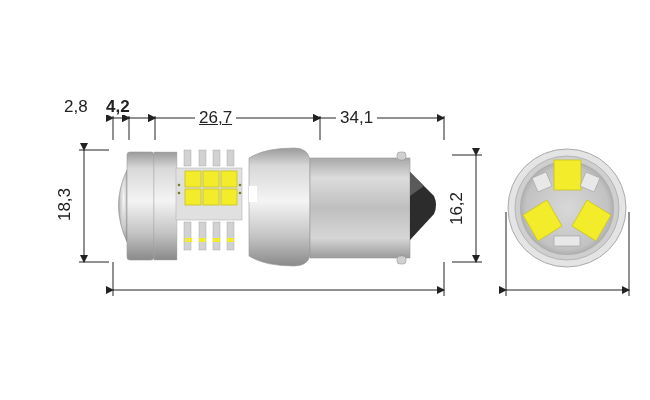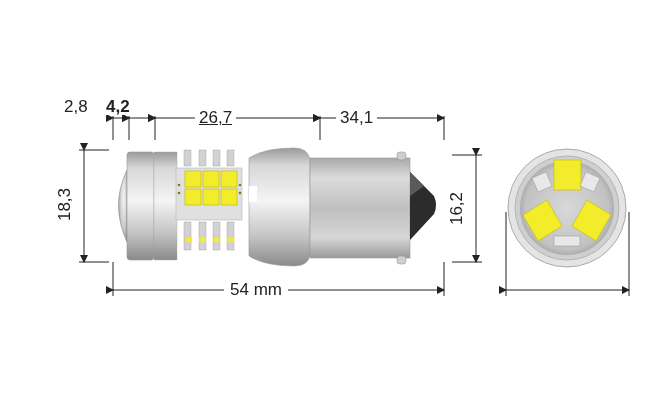--- a/index.html
+++ b/index.html
@@ -141,14 +141,13 @@
       <line x1="482" y1="290" x2="605" y2="290" marker-start="url(#arrow)" marker-end="url(#arrow)"></line>
     </g>
   </svg>
 
   <span class="lbl" style="left:64px;top:98px;">2,8</span>
   <span class="lbl" style="left:106px;top:98px;font-weight:bold;">4,2</span>
   <span class="lbl" style="left:195px;top:109px;padding:0 4px;text-decoration:underline;">26,7</span>
   <span class="lbl" style="left:336px;top:109px;padding:0 4px;">34,1</span>
   <span class="lbl vlbl" style="left:44px;top:196px;padding:0 4px;">18,3</span>
   <span class="lbl vlbl" style="left:436px;top:200px;padding:0 4px;">16,2</span>
-  <span class="lbl" style="left:224px;top:281px;padding:0 6px;">54 mm</span>
 </div>
 
 </body></html>

